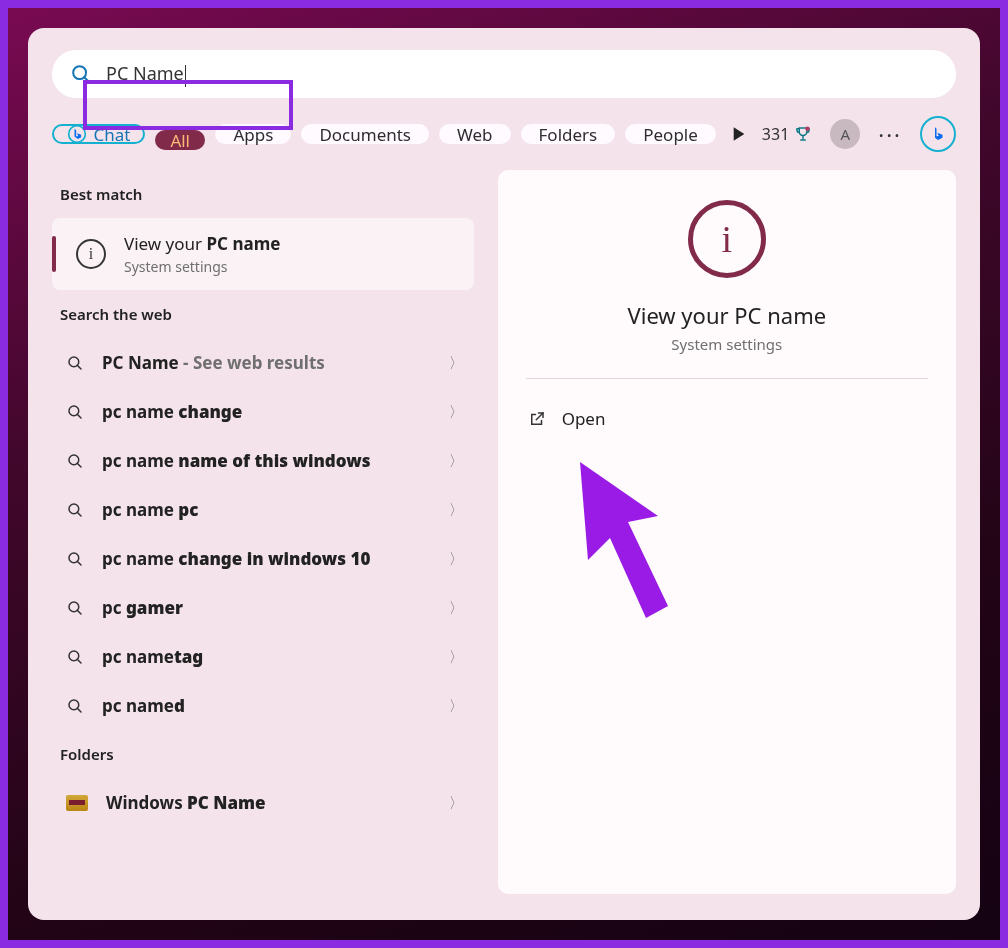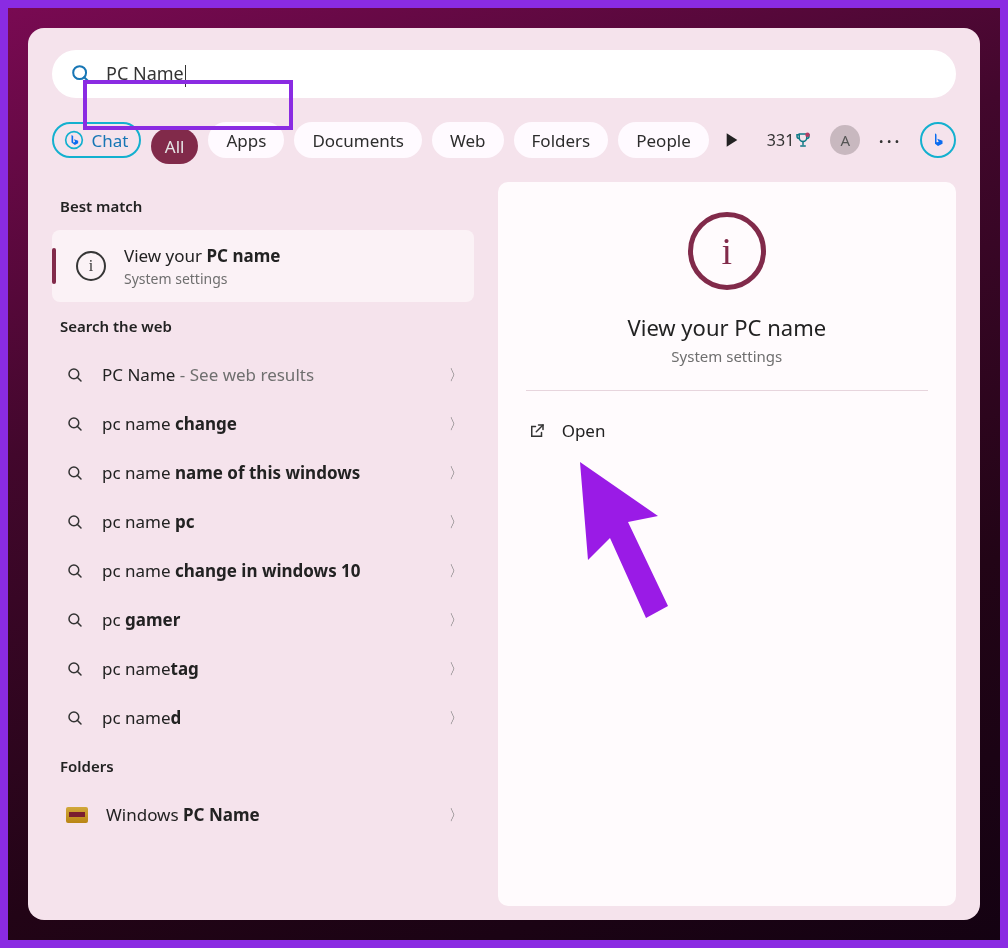--- a/index.html
+++ b/index.html
@@ -49,33 +49,33 @@
     pointer-events:none;
   }
   .caret{display:inline-block;width:1px;height:22px;background:#333;vertical-align:middle;margin-left:1px;}
 
   
   .chips{
     margin-top:18px;
     display:flex;align-items:center;gap:10px;
   }
   .chip{
-    height:36px;
+    height:20px;
     padding:0 18px;
     background:#fffaff;
     border-radius:18px;
     display:flex;align-items:center;justify-content:center;
     font-size:17px;color:#2d2d2d;
     cursor:pointer;
     white-space:nowrap;
   }
   .chip.chat{background:transparent;border:2px solid var(--bing-cyan);color:#1776b5;gap:7px;width:98px;padding:0 8px;}
-  .chip.all{background:var(--accent);color:#e5e5e5;width:54px;padding:0;margin-top:12px;}
+  .chip.all{background:var(--accent);color:#fdba74;width:54px;padding:0;margin-top:12px;}
   .right-icons{margin-left:auto;display:flex;align-items:center;gap:18px;}
-  .badge-count{font-size:16px;color:#333;display:flex;align-items:center;margin-left:12px;}
+  .badge-count{font-size:16px;color:#333;display:flex;align-items:center;gap:5px;}
   .avatar{width:30px;height:30px;border-radius:50%;background:#c8b8bf;color:#555;display:flex;align-items:center;justify-content:center;font-size:15px;}
   .more-dots{font-size:22px;letter-spacing:2px;color:#333;}
   .bing-circle{width:36px;height:36px;border-radius:50%;border:2px solid var(--bing-cyan);display:flex;align-items:center;justify-content:center;}
 
   
   .cols{display:flex;gap:24px;margin-top:18px;height:calc(100% - 130px);}
   .left{flex:1 1 48%;}
   .right{flex:1 1 52%;background:var(--panel-bg-2);border-radius:10px;padding:30px 28px 0 28px;}
 
   .sect-label{font-size:15px;font-weight:600;color:#222;margin:14px 0 14px 8px;}
@@ -95,21 +95,21 @@
   .best .sub{font-size:14px;color:var(--text-muted);margin-top:2px;}
 
   .wrow{
     display:flex;align-items:center;gap:18px;
     padding:13px 10px 13px 14px;
     font-size:17px;color:#222;
     cursor:pointer;
     border-radius:6px;
   }
   .wrow .mag{flex:0 0 auto;}
-  .wrow .txt{flex:1 1 auto;}
+  .wrow .txt{flex:1 1 auto;font-weight:bold;}
   .wrow .chev{color:#777;font-size:15px;}
   .muted{color:var(--text-muted);}
 
   .folder-ico{width:22px;height:16px;background:linear-gradient(#d1a83a,#b98514);border-radius:2px;position:relative;flex:0 0 auto;}
   .folder-ico::after{content:"";position:absolute;left:3px;top:5px;right:3px;height:5px;background:#7a1e2f;}
 
   .right h2{font-size:22px;font-weight:400;color:#222;text-align:center;margin:22px 0 4px;}
   .right .sub2{font-size:15px;color:var(--text-muted);text-align:center;}
   .hr{height:1px;background:#e7d5dd;margin:24px 0;}
   .action{display:flex;align-items:center;gap:16px;font-size:17px;color:#222;cursor:pointer;padding:4px 2px;}

